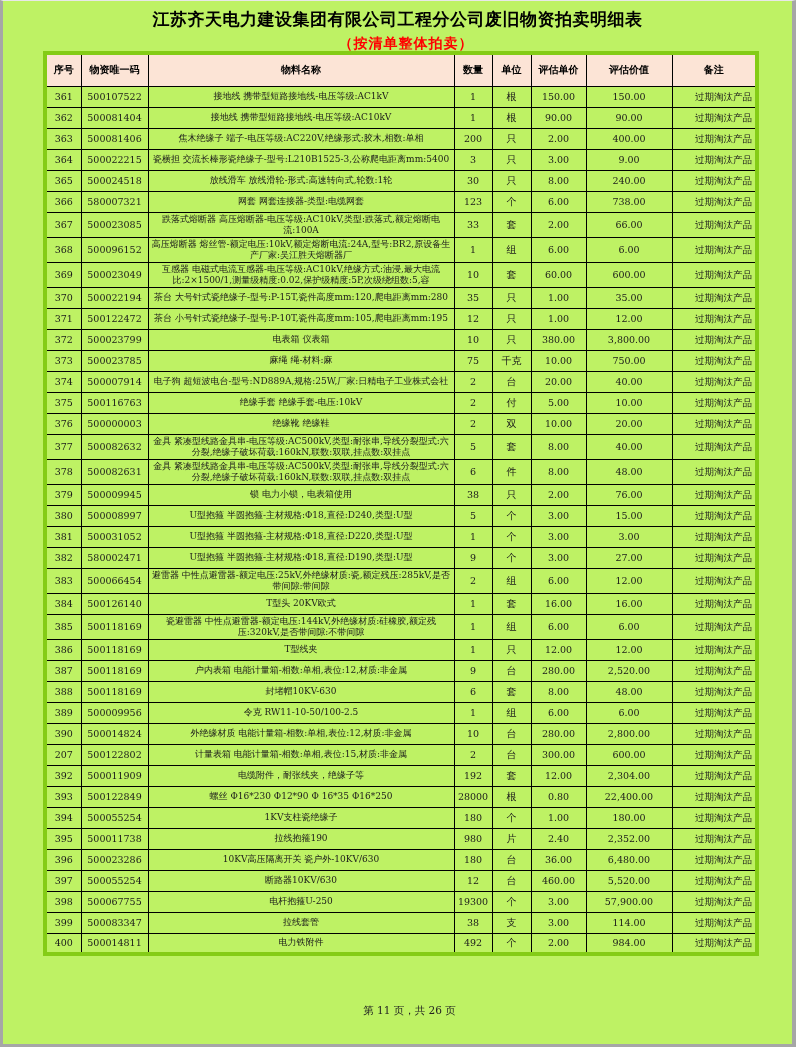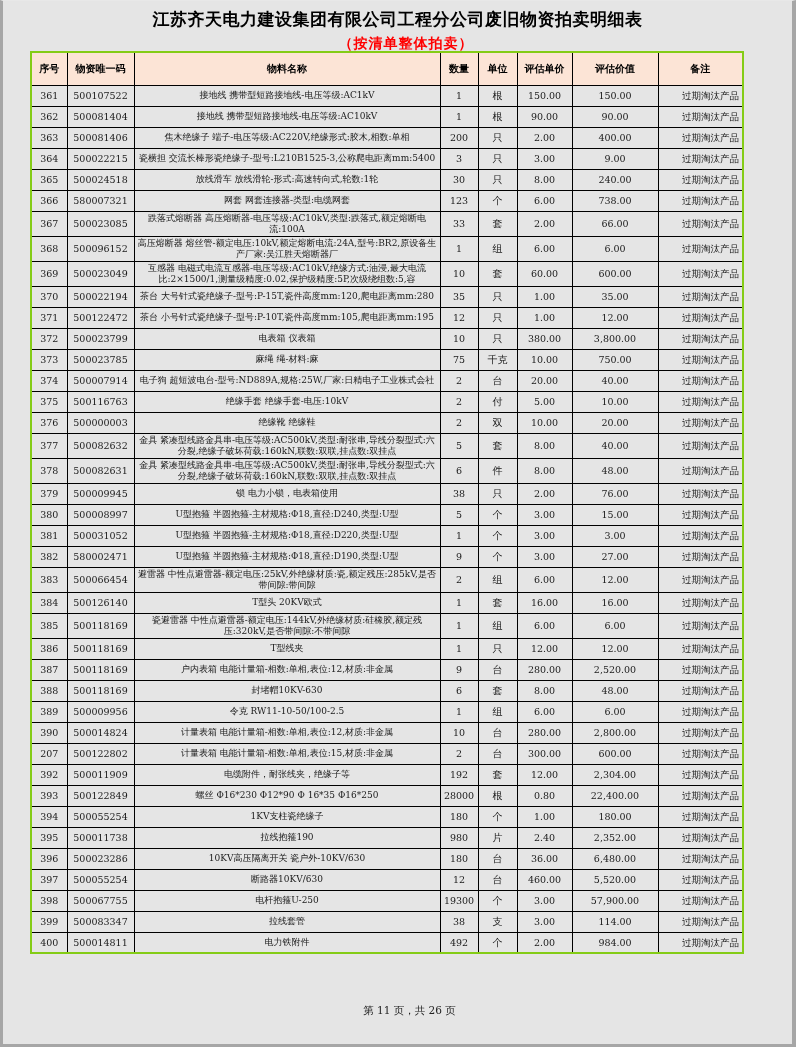--- a/index.html
+++ b/index.html
@@ -1,19 +1,19 @@
 <!DOCTYPE html>
 <html><head>
 <meta charset="utf-8">
 <style>
   html,body{margin:0;padding:0;background:#c8c8c8;}
   .page{
     position:relative;
     width:796px;height:1047px;
-    background:#e5e5e5;
+    background:#bef264;
     box-sizing:border-box;
     border-left:3px solid #a6a6a6;
     border-right:4px solid #a6a6a6;
     border-bottom:3px solid #a6a6a6;
     border-top:1px solid #e8e8e8;
     overflow:hidden;
     font-family:"DejaVu Serif","Liberation Serif",serif;
   }
   .doc-title{
     margin-top:7px;
@@ -29,25 +29,25 @@
     text-align:center;
     font-family:"DejaVu Sans","Liberation Sans",sans-serif;
     font-weight:bold;
     font-size:14px;
     color:#ff0000;
     letter-spacing:1px;
     margin-left:17px;
   }
   table.doc-table{
     position:absolute;
-    left:27px;top:50px;
+    left:40px;top:50px;
     width:712px;
     border-collapse:collapse;
     table-layout:fixed;
-    border:2px solid #84cc16;
+    border:4px solid #84cc16;
   }
   .doc-table th,.doc-table td{
     border:1px solid #000;
     text-align:center;
     vertical-align:middle;
     padding:1px 3px;
     box-sizing:border-box;
     overflow:hidden;
   }
   .doc-table th{
@@ -404,21 +404,21 @@
           <td class="col-name">令克 RW11-10-50/100-2.5</td>
           <td class="col-qty">1</td>
           <td class="col-unit">组</td>
           <td class="col-unit_price">6.00</td>
           <td class="col-value">6.00</td>
           <td class="col-remark">过期淘汰产品</td>
         </tr>
         <tr>
           <td class="col-no">390</td>
           <td class="col-code">500014824</td>
-          <td class="col-name">计量表箱 电能计量箱-相数:单相,表位:12,材质:非金属</td>
+          <td class="col-name">外绝缘材质 电能计量箱-相数:单相,表位:12,材质:非金属</td>
           <td class="col-qty">10</td>
           <td class="col-unit">台</td>
           <td class="col-unit_price">280.00</td>
           <td class="col-value">2,800.00</td>
           <td class="col-remark">过期淘汰产品</td>
         </tr>
         <tr>
           <td class="col-no">207</td>
           <td class="col-code">500122802</td>
           <td class="col-name">计量表箱 电能计量箱-相数:单相,表位:15,材质:非金属</td>

